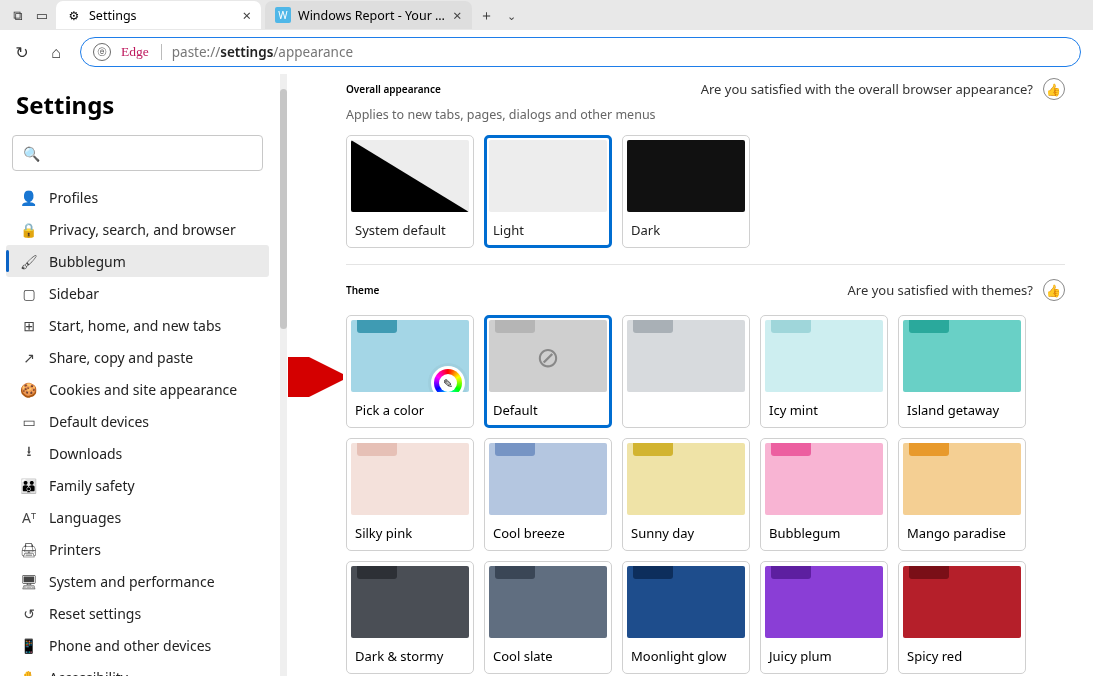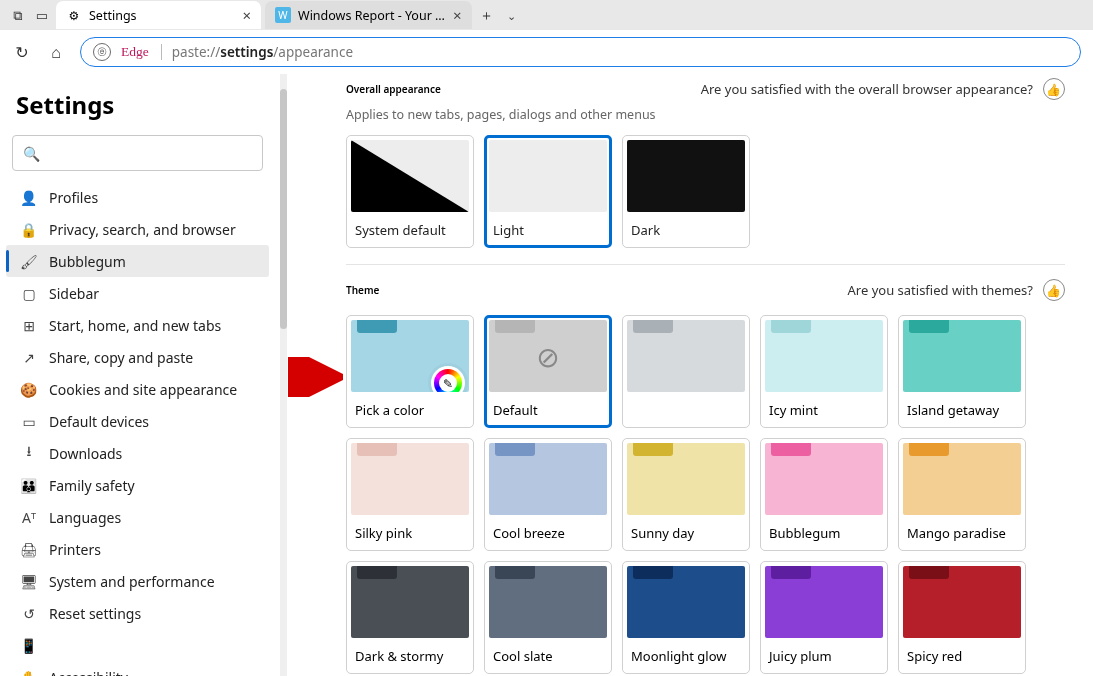--- a/index.html
+++ b/index.html
@@ -157,20 +157,21 @@
         <li>
           <span class="mi">🖥</span>
           <span>System and performance</span>
         </li>
         <li>
           <span class="mi">↺</span>
           <span>Reset settings</span>
         </li>
         <li>
           <span class="mi">📱</span>
+          <span>Phone and other devices</span>
         </li>
         <li>
           <span class="mi">✋</span>
           <span>Accessibility</span>
         </li>
       </ul>
     <div class="side-scroll">
         <div class="thumb"></div>
       </div>
   </aside>

